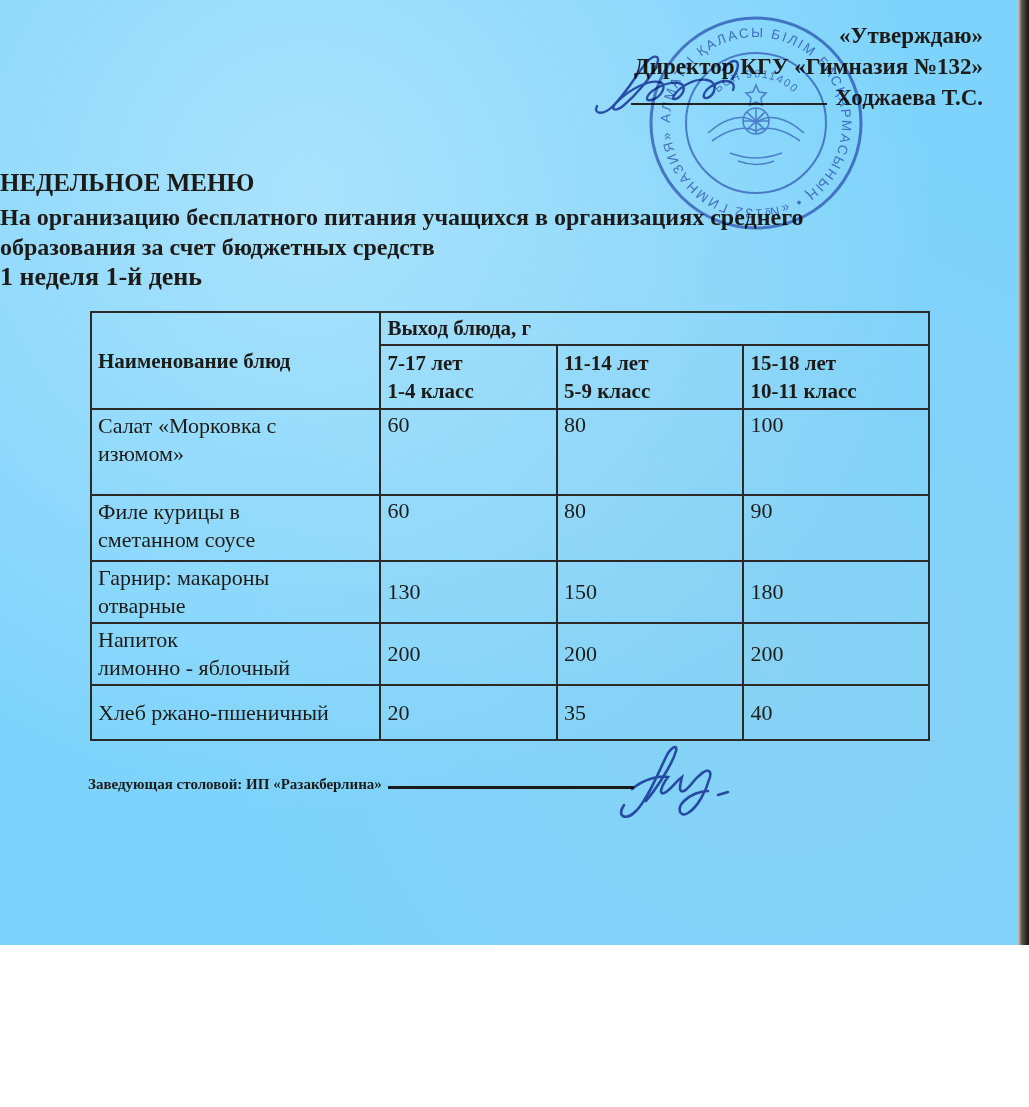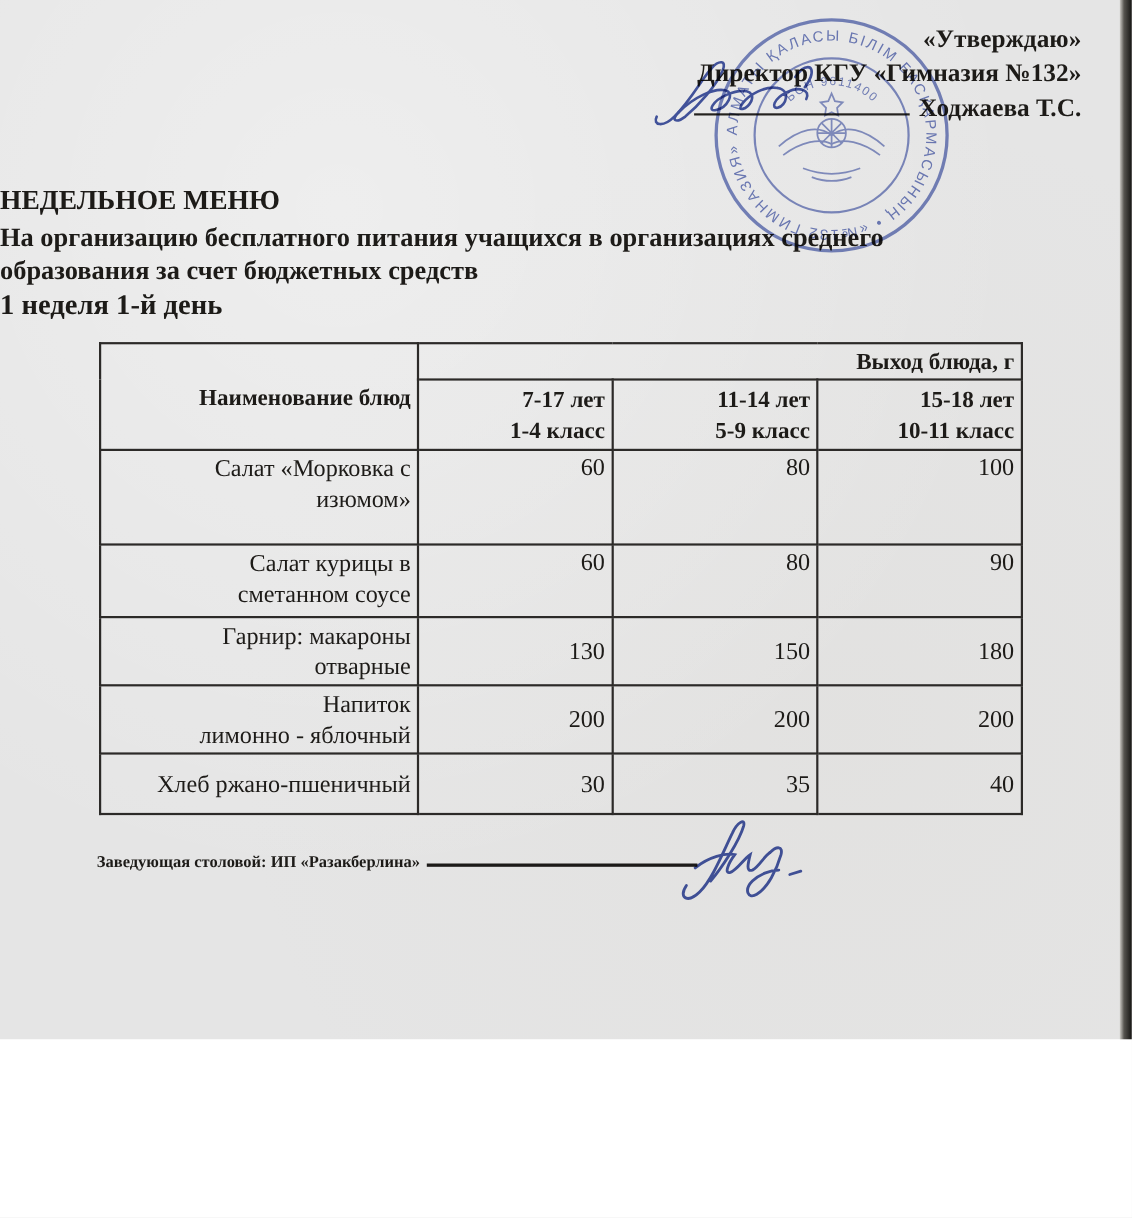--- a/index.html
+++ b/index.html
@@ -1,19 +1,19 @@
 <!DOCTYPE html>
 <html><head>
 <meta charset="utf-8">
 <style>
   html,body{margin:0;padding:0;}
   .page{
     position:relative;
     width:1029px;height:945px;
-    background:#e5e5e5;
+    background:#7dd3fc;
     font-family:"Liberation Serif","DejaVu Serif",serif;
     color:#1d1b18;
     overflow:hidden;
   }
   
   .page::before{
     content:"";position:absolute;inset:0;
     background:
       radial-gradient(circle at 30% 20%, rgba(255,255,255,.35), transparent 60%),
       radial-gradient(circle at 75% 70%, rgba(205,200,190,.12), transparent 55%);
@@ -37,21 +37,21 @@
   .title-sub{font-size:24px;line-height:30px;margin:0;}
   .title-week{font-size:26px;line-height:30px;margin:0;}
   table.menu{
     position:absolute;left:90px;top:311px;
     width:840px;border-collapse:collapse;z-index:1;
     font-size:22px;color:#1d1b18;
   }
   table.menu th,table.menu td{
     border:2px solid #2c2a28;
     padding:2px 6px;
-    text-align:right;
+    text-align:left;
   }
   table.menu th{font-weight:bold;font-size:21px;}
   .hdr-group{height:27px;}
   .hdr-age{height:58px;line-height:28px;white-space:pre-line;}
   td.name,th.name{white-space:pre-line;line-height:28px;}
   tr.r1{height:86px;} tr.r2{height:66px;} tr.r3{height:57px;}
   tr.r4{height:58px;padding-left:26px;} tr.r5{height:55px;}
   tr.vtop td{vertical-align:top;}
   tr.vmid td{vertical-align:middle;}
   .footer{
@@ -156,21 +156,21 @@
 10-11 класс</th>
     </tr>
     <tr class="r1 vtop">
       <td class="name">Салат «Морковка с
 изюмом»</td>
       <td>60</td>
       <td>80</td>
       <td>100</td>
     </tr>
     <tr class="r2 vtop">
-      <td class="name">Салат курицы в
+      <td class="name">Филе курицы в
 сметанном соусе</td>
       <td>60</td>
       <td>80</td>
       <td>90</td>
     </tr>
     <tr class="r3 vmid">
       <td class="name">Гарнир: макароны
 отварные</td>
       <td>130</td>
       <td>150</td>
@@ -178,21 +178,21 @@
     </tr>
     <tr class="r4 vmid">
       <td class="name">Напиток
 лимонно - яблочный</td>
       <td>200</td>
       <td>200</td>
       <td>200</td>
     </tr>
     <tr class="r5 vmid">
       <td class="name">Хлеб ржано-пшеничный</td>
-      <td>30</td>
+      <td>20</td>
       <td>35</td>
       <td>40</td>
     </tr>
   </tbody>
     </table>
 
   <div class="footer">
     <span>Заведующая столовой: ИП «Разакберлина»</span><span class="sig-line-bottom"></span>
   </div>
 

